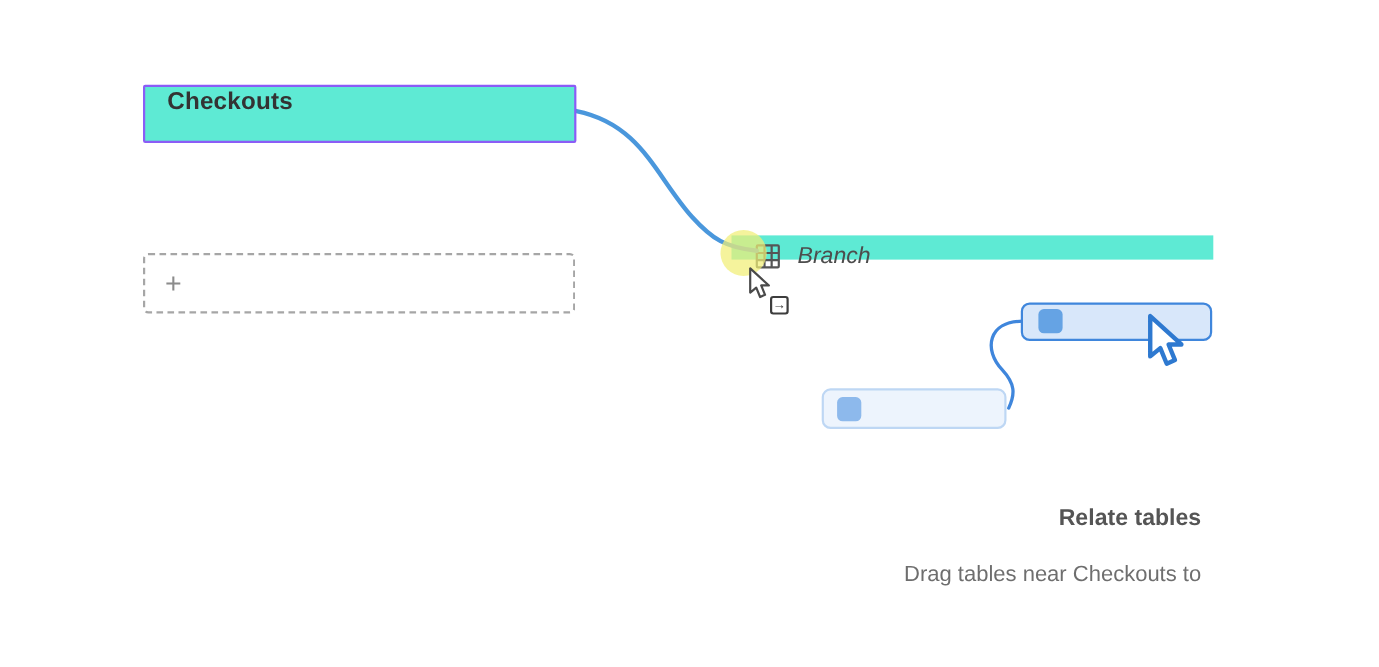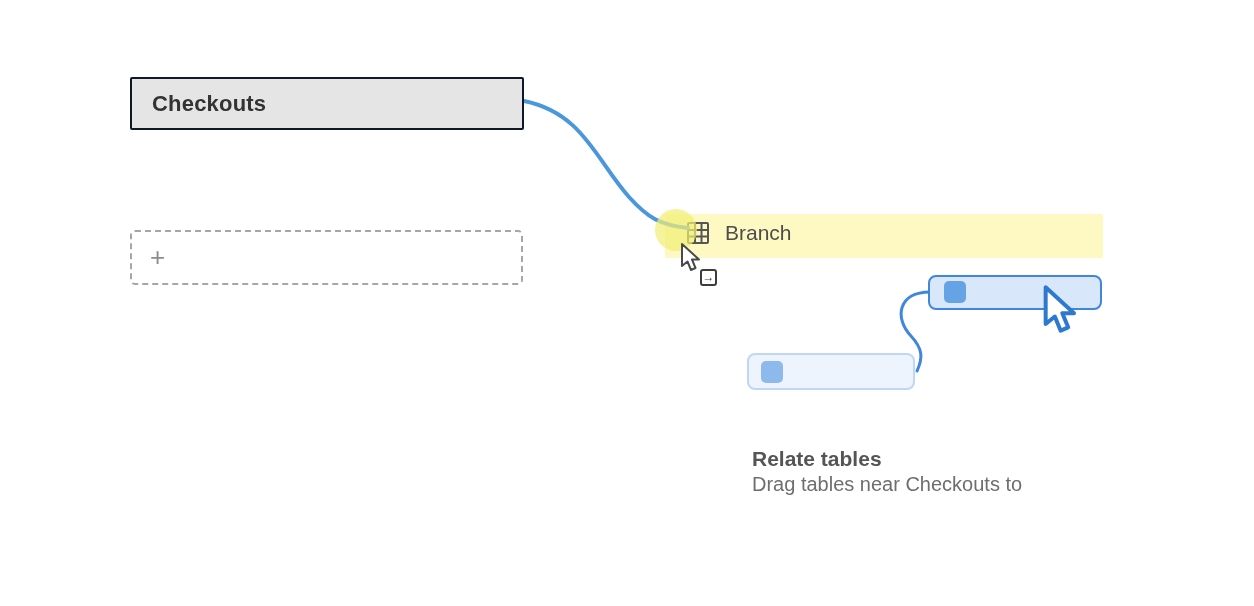--- a/index.html
+++ b/index.html
@@ -9,42 +9,42 @@
     background:#ffffff;
     overflow:hidden;
     font-family:"Liberation Sans", sans-serif;
   }
   .layer{position:absolute;left:0;top:0;width:1254px;height:606px;pointer-events:none;}
 
   
   .table-node{
     position:absolute;left:130px;top:77px;width:394px;height:53px;
     box-sizing:border-box;
-    background:#e5e5e5;border:2px solid #0f172a;border-radius:2px;
-    display:flex;align-items:center;padding-left:20px;
+    background:#5eead4;border:2px solid #8b5cf6;border-radius:2px;
+    display:flex;align-items:flex-start;padding-left:20px;
     z-index:2;
   }
   .table-node .lbl{font-size:22px;font-weight:bold;color:#333333;letter-spacing:.2px;}
 
   
   .new-base{
     position:absolute;left:130px;top:230px;width:393px;height:55px;
     box-sizing:border-box;
     border:2px dashed #a6a6a6;border-radius:5px;background:#ffffff;
     display:flex;align-items:center;padding-left:18px;gap:12px;
     z-index:2;cursor:pointer;
   }
   .new-base .plus{font-size:26px;font-weight:400;color:#8c8c8c;line-height:1;margin-top:-2px;}
   .new-base .lbl{font-size:22px;color:#9b9b9b;}
 
   
   .drag-bar{
-    position:absolute;left:665px;top:214px;width:438px;height:44px;
-    background:#fef9c3;z-index:1;
-    display:flex;align-items:center;
+    position:absolute;left:665px;top:214px;width:438px;height:22px;
+    background:#5eead4;z-index:1;
+    display:flex;align-items:center;font-style:italic;
   }
   .drag-bar .grid-ic{position:absolute;left:21px;top:7px;width:24px;height:24px;}
   .drag-bar .lbl{position:absolute;left:60px;top:7px;font-size:21px;color:#4d4d4d;}
 
   
   .drop-glow{
     position:absolute;left:655px;top:209px;width:42px;height:42px;border-radius:50%;
     background:rgba(241,238,118,0.72);
     z-index:3;
   }
@@ -65,25 +65,25 @@
   .mini .chip{position:absolute;border-radius:5px;width:22px;height:22px;}
   .mini-back .chip{left:12px;top:6px;background:#8db9ec;}
   .mini-front .chip{left:14px;top:4px;background:#65a3e4;}
 
   .cursor-svg{position:absolute;z-index:6;}
   .gray-cursor{left:677px;top:242px;width:26px;height:30px;z-index:6;}
   .blue-cursor{left:1038px;top:284px;width:42px;height:50px;z-index:6;}
 
   
   .hint{
-    position:absolute;left:752px;top:446px;width:340px;
-    text-align:left;z-index:2;
+    position:absolute;left:752px;top:458px;width:340px;
+    text-align:right;z-index:2;
   }
   .hint-title{font-size:21px;font-weight:bold;color:#555555;line-height:26px;}
-  .hint-body{font-size:20px;color:#6e6e6e;line-height:25px;}
+  .hint-body{margin-top:26px;font-size:20px;color:#6e6e6e;line-height:25px;}
 </style>
 </head>
 <body>
 
 <div class="stage">
 
   <div class="drag-bar">
     <span class="grid-ic">
       <svg viewBox="0 0 24 24" width="24" height="24">
         <g fill="none" stroke="#555555" stroke-width="2">

